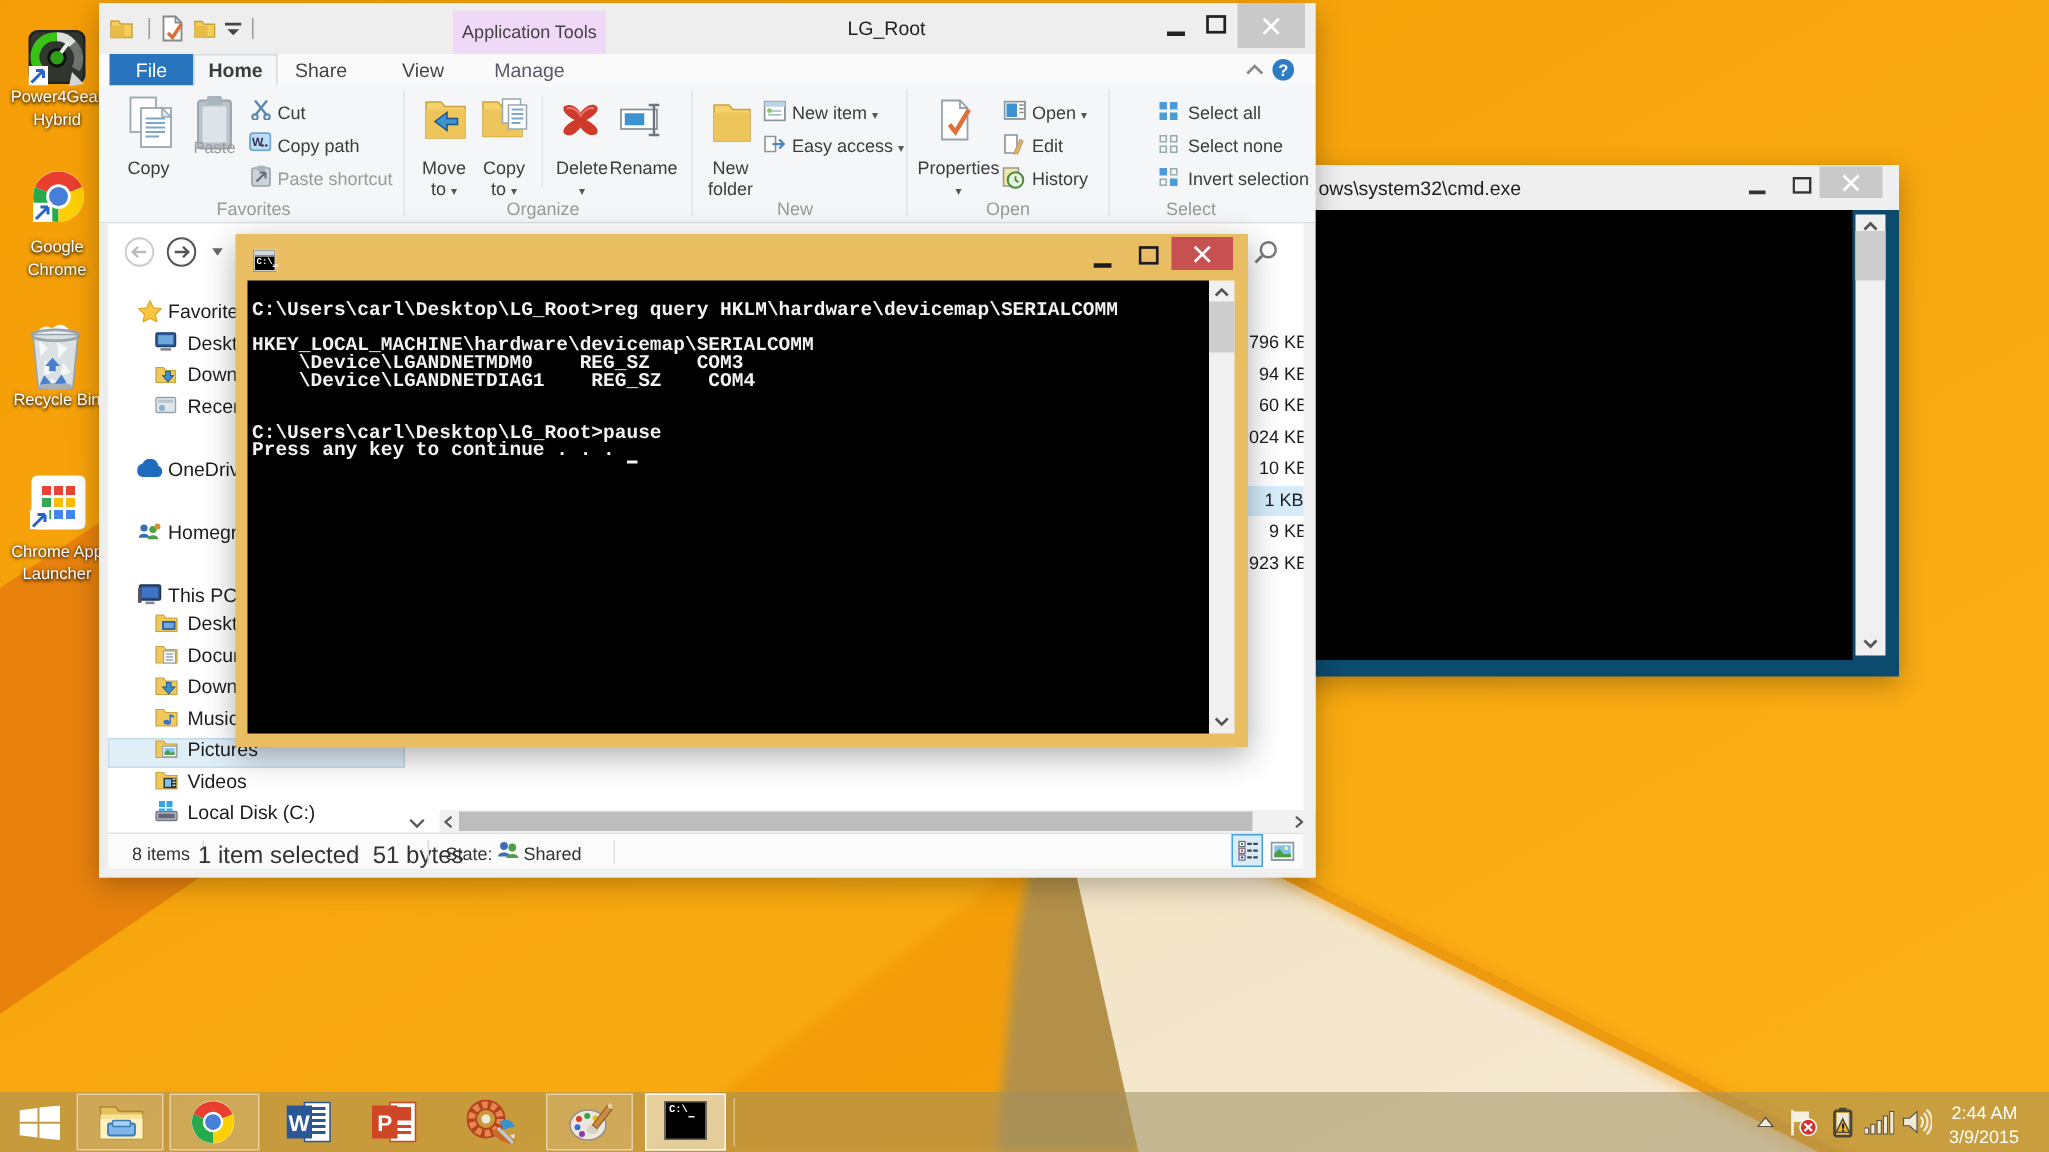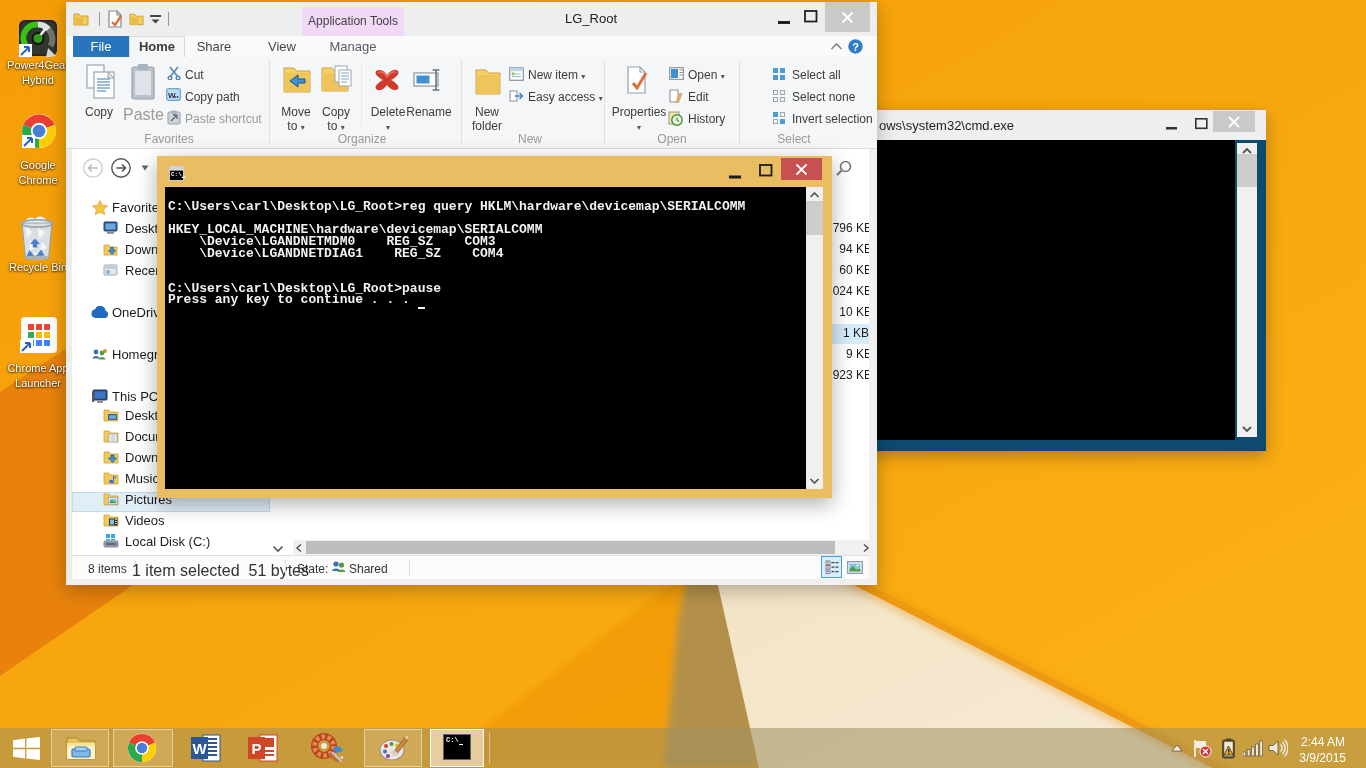--- a/index.html
+++ b/index.html
@@ -185,21 +185,21 @@
         <path d="M22 8 L28 14 L22 14 Z" fill="#dce6ec" stroke="#9aa7b0" stroke-width="1"></path>
 <path d="M11 15 h13 M11 18 h13 M11 21 h13 M11 24 h13 M11 27 h9" stroke="#7ba7cc" stroke-width="1.3"></path>
       </g>
     </svg>
 <div class="ab" style="left:13px;top:103px;width:40px;text-align:center;font-size:12px;color:#3c3c3c">Copy</div>
 <svg class="ab" style="left:64px;top:61px" width="26" height="38" viewBox="0 0 26 38">
 <rect x="2" y="4" width="22" height="32" rx="2" fill="#b9c2cb" stroke="#98a2ab" stroke-width="1.2"></rect>
 <rect x="8" y="1" width="10" height="6" rx="1" fill="#aab4bd"></rect>
 <rect x="5" y="8" width="16" height="24" fill="#dde3e8"></rect>
 </svg>
-<div class="ab" style="left:57px;top:104px;width:40px;text-align:center;font-size:16px;color:#9a9a9a">Paste</div>
+<div class="ab" style="left:57px;top:91px;width:40px;text-align:center;font-size:11px;color:#9a9a9a">Paste</div>
 <svg class="ab" style="left:101px;top:64px" width="14" height="14" viewBox="0 0 14 14">
       <path d="M3 1 L11 11 M11 1 L3 11" stroke="#5b87b0" stroke-width="1.6"></path>
       <circle cx="3" cy="12" r="1.8" fill="none" stroke="#5b87b0" stroke-width="1.4"></circle>
       <circle cx="11" cy="12" r="1.8" fill="none" stroke="#5b87b0" stroke-width="1.4"></circle>
     </svg>
 <div class="ab" style="left:119px;top:66px;font-size:12px;color:#3c3c3c">Cut</div>
 <svg class="ab" style="left:100px;top:86px" width="15" height="13" viewBox="0 0 15 13">
       <rect x="0.7" y="0.7" width="13.6" height="11.6" rx="2" fill="#bcdcf5" stroke="#6da4cc" stroke-width="1.2"></rect>
       <text x="2" y="9.5" font-size="8" font-weight="bold" fill="#335" font-family="Liberation Sans">W</text>
       <circle cx="9" cy="9" r="0.9" fill="#335"></circle>

